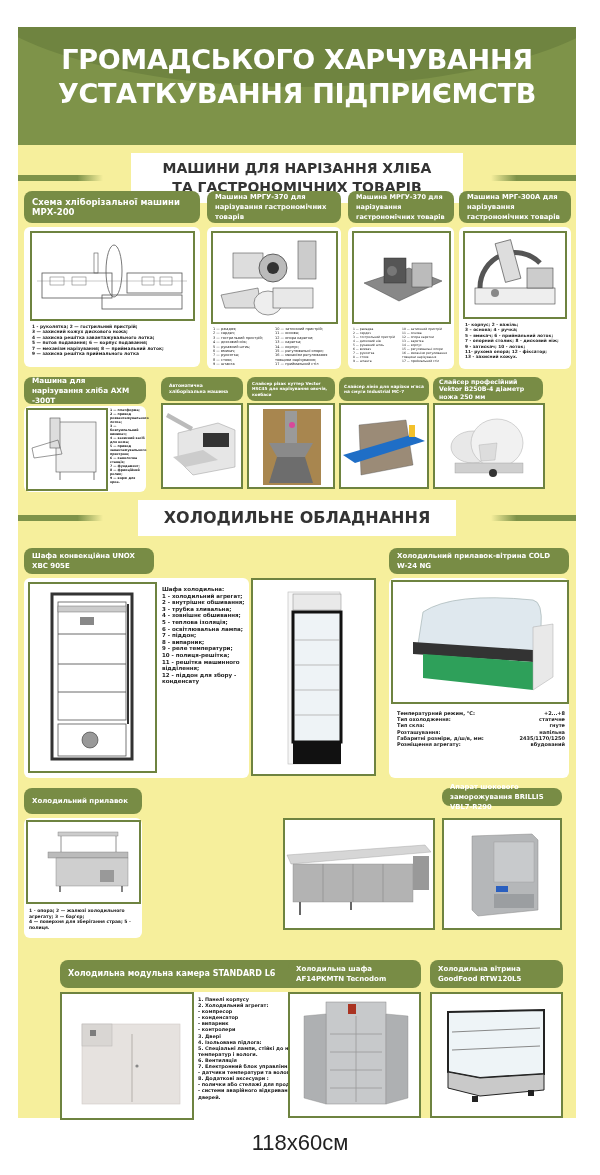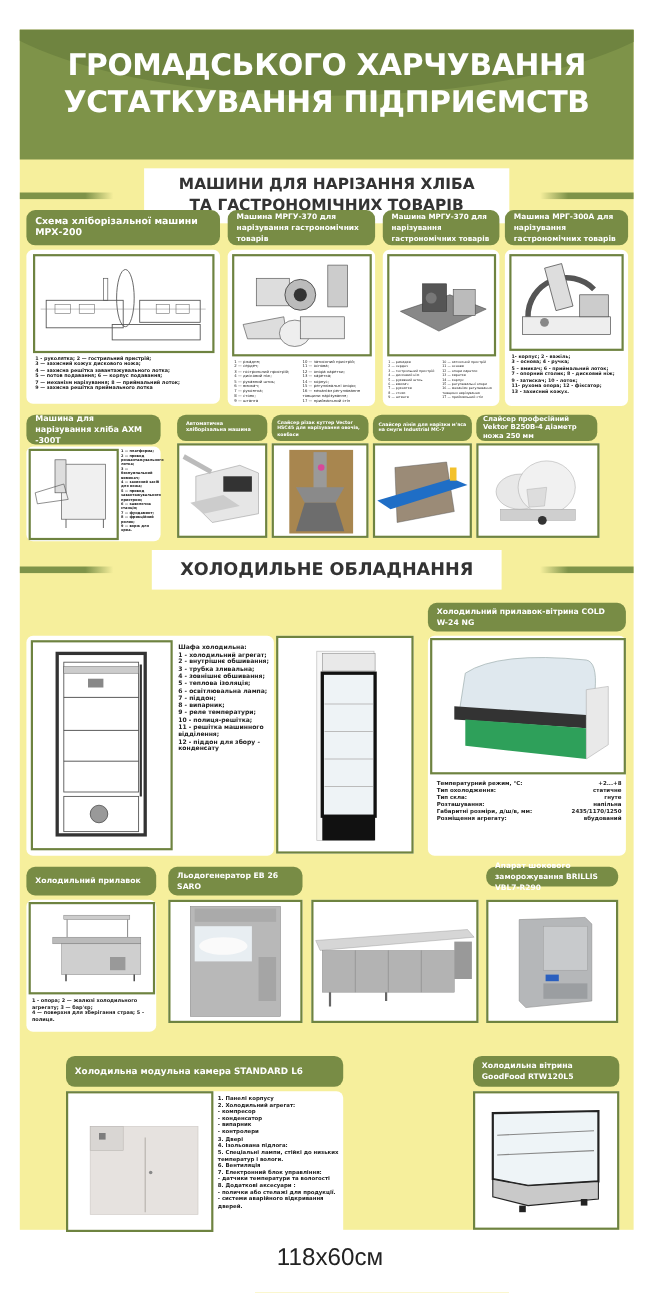--- a/index.html
+++ b/index.html
@@ -227,20 +227,21 @@
     </div>
   </div>
 
   <div class="section-head" style="top:473px; height:36px;">
     <div class="bar l"></div>
     <div class="bar r"></div>
     <div class="box" style="left:120px; width:318px; height:36px; font-size:16px; line-height:26px; padding-top:5px;">ХОЛОДИЛЬНЕ ОБЛАДНАННЯ</div>
   </div>
 
   <div class="panel" style="left:6px; top:521px; width:225px; height:232px;">
+    <div class="ptitle" style="width:130px; height:26px; font-size:7px;">Шафа конвекційна UNOX XBC 905E</div>
     <div class="pbody" style="left:0; top:30px; width:225px; height:200px;"></div>
     <div class="pimg" style="left:4px; top:34px; width:129px; height:191px;">
       <svg width="125" height="187" viewBox="0 0 125 187">
         <rect x="22" y="10" width="80" height="165" fill="none" stroke="#333" stroke-width="3"></rect>
         <rect x="28" y="18" width="68" height="118" fill="#fff" stroke="#555" stroke-width="0.8"></rect>
         <line x1="28" y1="50" x2="96" y2="50" stroke="#444" stroke-width="0.8"></line>
         <line x1="28" y1="80" x2="96" y2="80" stroke="#444" stroke-width="0.8"></line>
         <line x1="28" y1="108" x2="96" y2="108" stroke="#444" stroke-width="0.8"></line>
         <rect x="28" y="22" width="68" height="6" fill="#ccc" stroke="#555" stroke-width="0.4"></rect>
         <rect x="50" y="33" width="14" height="8" fill="#888"></rect>
@@ -330,32 +331,20 @@
         <rect x="28" y="36" width="72" height="28" fill="#cfcfcf" stroke="#777" stroke-width="0.4"></rect>
         <rect x="72" y="48" width="14" height="12" fill="#999"></rect>
         <line x1="32" y1="64" x2="32" y2="70" stroke="#333" stroke-width="1.2"></line>
         <line x1="94" y1="64" x2="94" y2="70" stroke="#333" stroke-width="1.2"></line>
       </svg>
     </div>
     <div class="ptext" style="left:5px; top:120px; width:112px; font-size:4.5px; line-height:5.6px;">1 - опора; 2 — жалюзі холодильного агрегату; 3 — бар'єр;
 4 — поверхня для зберігання страв; 5 - полиця.</div>
   </div>
 
-  <div class="panel" style="left:135px; top:761px; width:126px; height:165px;">
-    <div class="ptitle" style="width:122px; height:26px; font-size:7px;">Льодогенератор EB 26 SARO</div>
-    <div class="pimg" style="left:0; top:30px; width:122px; height:112px;">
-      <svg width="118" height="108" viewBox="0 0 118 108">
-        <rect x="18" y="4" width="82" height="100" fill="#b8b8b8" stroke="#888" stroke-width="0.5"></rect>
-        <rect x="22" y="22" width="52" height="32" fill="#e8eef2"></rect>
-        <ellipse cx="48" cy="40" rx="22" ry="8" fill="#fafafa"></ellipse>
-        <rect x="80" y="50" width="16" height="40" fill="#a5a5a5"></rect>
-        <rect x="22" y="6" width="74" height="12" fill="#aaa"></rect>
-      </svg>
-    </div>
-  </div>
 
   <div class="panel" style="left:265px; top:761px; width:155px; height:165px;">
     <div class="pimg" style="left:0; top:30px; width:152px; height:112px;">
       <svg width="148" height="108" viewBox="0 0 148 108">
         <polygon points="2,35 140,25 146,32 6,44" fill="#d6d6d6" stroke="#999" stroke-width="0.4"></polygon>
         <rect x="8" y="44" width="120" height="38" fill="#b3b3b3" stroke="#888" stroke-width="0.4"></rect>
         <line x1="38" y1="44" x2="38" y2="82" stroke="#888" stroke-width="0.6"></line>
         <line x1="68" y1="44" x2="68" y2="82" stroke="#888" stroke-width="0.6"></line>
         <line x1="98" y1="44" x2="98" y2="82" stroke="#888" stroke-width="0.6"></line>
         <rect x="128" y="36" width="16" height="34" fill="#999"></rect>
@@ -399,20 +388,36 @@
 4. Ізольована підлога:
 5. Спеціальні лампи, стійкі до низьких температур і вологи.
 6. Вентиляція
 7. Електронний блок управління:
 - датчики температури та вологості
 8. Додаткові аксесуари :
 - полички або стелажі для продукції.
 - системи аварійного відкривання дверей.</div>
   </div>
 
+  <div class="panel" style="left:270px; top:933px; width:139px; height:170px;">
+    <div class="ptitle" style="width:133px; height:28px; font-size:7px;">Холодильна шафа AF14PKMTN Tecnodom</div>
+    <div class="pimg" style="left:0; top:32px; width:133px; height:126px;">
+      <svg width="129" height="122" viewBox="0 0 129 122">
+        <rect x="36" y="8" width="60" height="102" fill="#c7c9cb" stroke="#888" stroke-width="0.5"></rect>
+        <rect x="58" y="10" width="8" height="10" fill="#a32"></rect>
+        <polygon points="14,22 36,20 36,110 14,104" fill="#aeb0b2" stroke="#888" stroke-width="0.4"></polygon>
+        <polygon points="96,20 118,22 118,104 96,110" fill="#aeb0b2" stroke="#888" stroke-width="0.4"></polygon>
+        <line x1="40" y1="40" x2="92" y2="40" stroke="#999" stroke-width="0.8"></line>
+        <line x1="40" y1="58" x2="92" y2="58" stroke="#999" stroke-width="0.8"></line>
+        <line x1="40" y1="76" x2="92" y2="76" stroke="#999" stroke-width="0.8"></line>
+        <line x1="40" y1="94" x2="92" y2="94" stroke="#999" stroke-width="0.8"></line>
+        <line x1="66" y1="22" x2="66" y2="108" stroke="#999" stroke-width="0.8"></line>
+      </svg>
+    </div>
+  </div>
 
   <div class="panel" style="left:412px; top:933px; width:143px; height:170px;">
     <div class="ptitle" style="width:133px; height:28px; font-size:7px;">Холодильна вітрина GoodFood RTW120L5</div>
     <div class="pimg" style="left:0; top:32px; width:133px; height:126px;">
       <svg width="129" height="122" viewBox="0 0 129 122">
         <polygon points="16,18 112,16 112,80 48,84 16,78" fill="#eef4f7" stroke="#222" stroke-width="2"></polygon>
         <line x1="20" y1="38" x2="108" y2="34" stroke="#888" stroke-width="1"></line>
         <line x1="20" y1="56" x2="108" y2="52" stroke="#888" stroke-width="1"></line>
         <polygon points="16,78 48,84 112,80 112,96 48,102 16,94" fill="#c9c9c9" stroke="#222" stroke-width="1"></polygon>
         <rect x="40" y="102" width="6" height="6" fill="#222"></rect>

